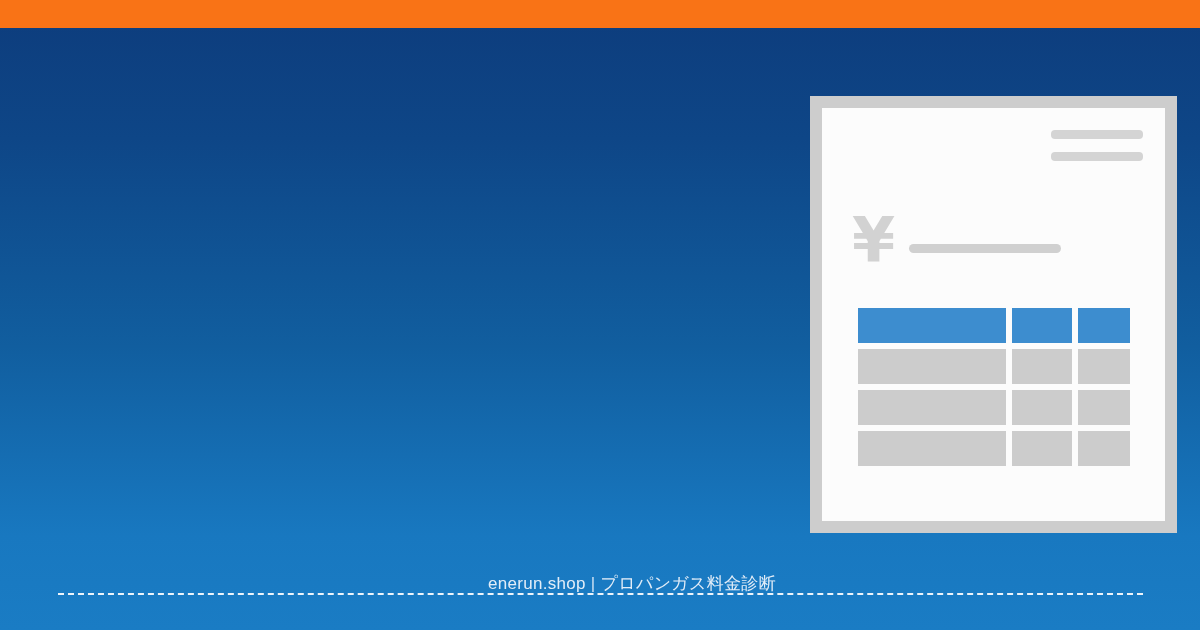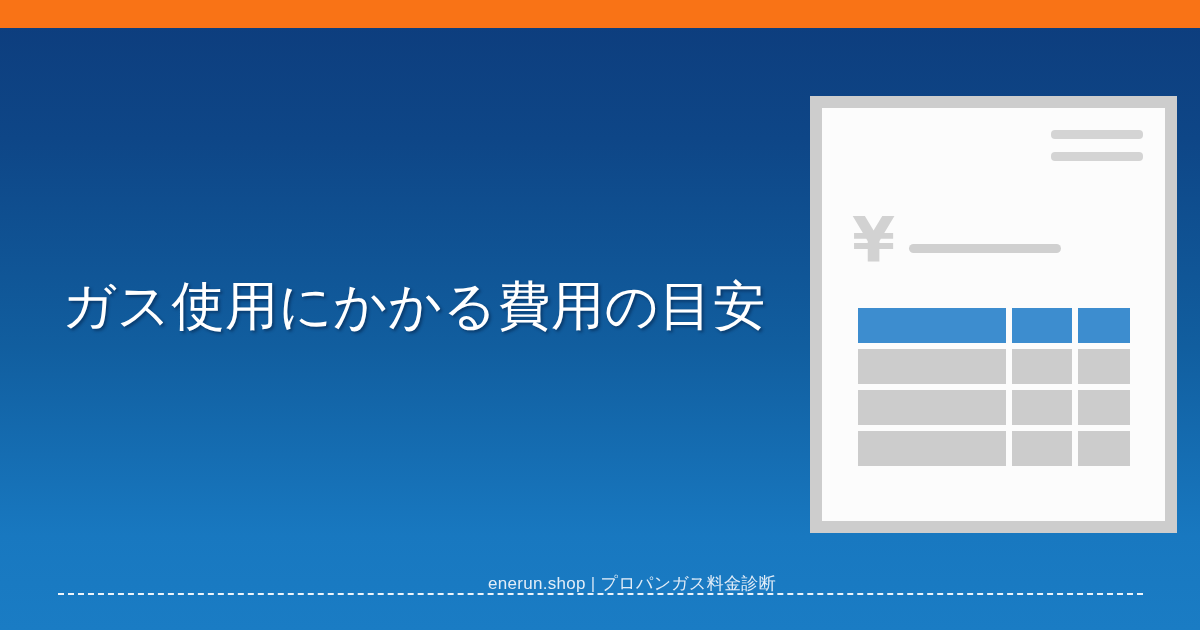--- a/index.html
+++ b/index.html
@@ -151,21 +151,20 @@
   .doc-row.head .doc-cell { background: #3d8dcf; }
   .doc-row.body .doc-cell { background: #cccccc; }
 </style>
 </head>
 <body>
 
 <div class="og-card">
 
   <div class="accent-bar"></div>
 
-  <h1 class="headline">ガス使用にかかる費用の目安</h1>
 
   <div class="doc">
     <div class="doc-inner">
 
       <div class="doc-rule r1"></div>
       <div class="doc-rule r2"></div>
 
       <div class="yen-row">
         <span class="yen-glyph">¥</span>
         <span class="yen-line"></span>

